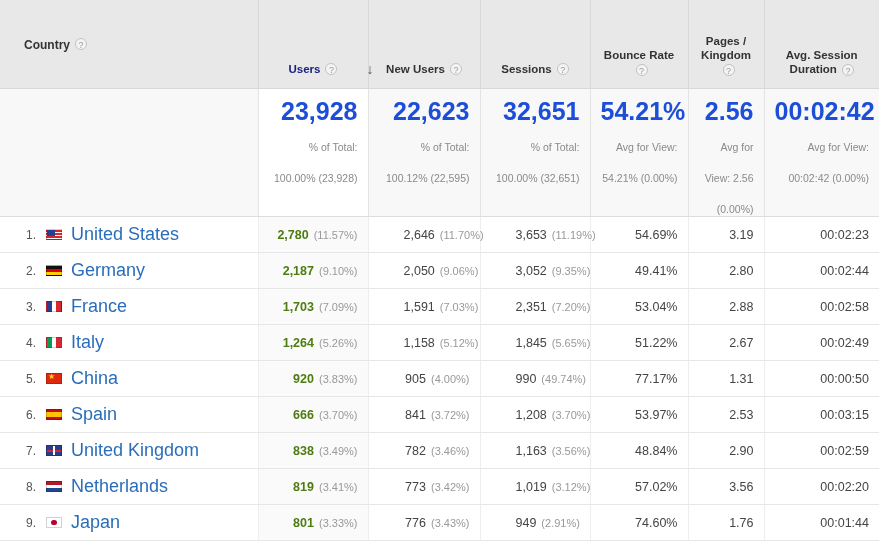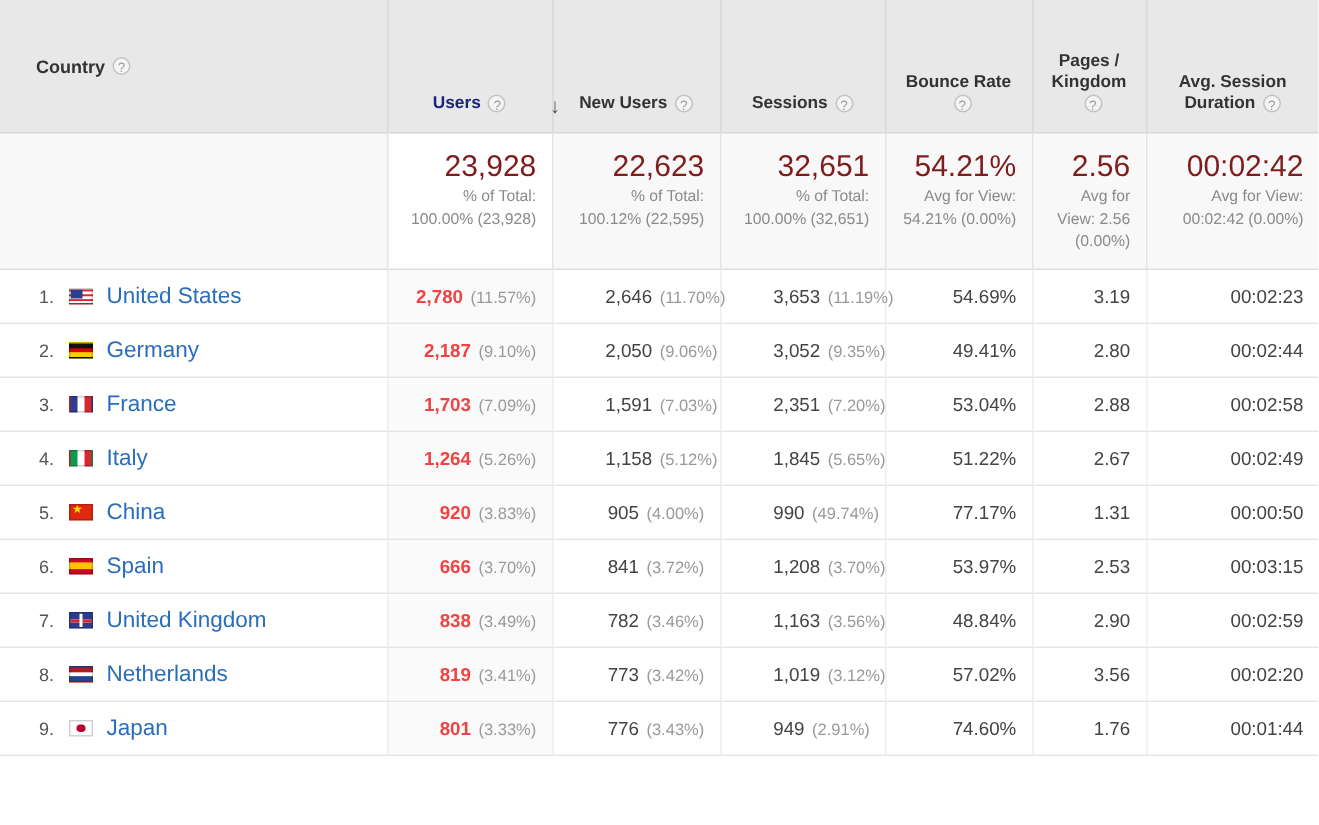--- a/index.html
+++ b/index.html
@@ -112,30 +112,30 @@
     text-align: right;
     border-left: 1px solid #e4e4e4;
     border-bottom: 1px solid #dddddd;
   }
   .sumrow td.dimcell {
     background: #f8f8f8;
     border-left: 0;
   }
   .sumrow td.sorted-col { background: #ffffff; }
   .sum-big {
-    font-size: 20px;
-    color: #7f1d1d;
+    font-size: 25px;
+    color: #1d4ed8;
     line-height: 24px;
-    font-weight: normal;
+    font-weight: bold;
   }
   .sum-sub {
     font-size: 10.5px;
     color: #8a8a8a;
     line-height: 13px;
-    margin-top: 2px;
+    margin-top: 18px;
     text-align: right;
   }
 
   
   .datarow td {
     height: 35px;
     border-bottom: 1px solid #e6e6e6;
     border-left: 1px solid #eeeeee;
     font-size: 12.5px;
     color: #444444;
@@ -166,26 +166,26 @@
     vertical-align: middle;
     margin: 0 9px 0 10px;
     border: 1px solid rgba(0,0,0,0.18);
     box-sizing: border-box;
     position: relative;
     overflow: hidden;
     background: #fff;
   }
   .cname {
     color: #2a6ebb;
-    font-size: 15px;
+    font-size: 18px;
     vertical-align: middle;
     text-decoration: none;
   }
 
-  .val { font-weight: bold; color: #ef4444; }
+  .val { font-weight: bold; color: #4d7c0f; }
   .pct { color: #999999; font-size: 11px; margin-left: 5px; }
   .plain { color: #444444; margin-left: 25px; }
 
   
   .f-us { background:
       repeating-linear-gradient(to bottom,#d7282f 0 1.6px,#fff 1.6px 3.2px); }
   .f-us::before { content:""; position:absolute; left:0; top:0; width:8px; height:6px; background:#2a3d8f; }
   .f-de { background: linear-gradient(to bottom,#111 0 33.3%,#dd0000 33.3% 66.6%,#ffce00 66.6% 100%); }
   .f-fr { background: linear-gradient(to right,#2a3d8f 0 33.3%,#fff 33.3% 66.6%,#d7282f 66.6% 100%); }
   .f-it { background: linear-gradient(to right,#0a9c4f 0 33.3%,#fff 33.3% 66.6%,#d7282f 66.6% 100%); }

